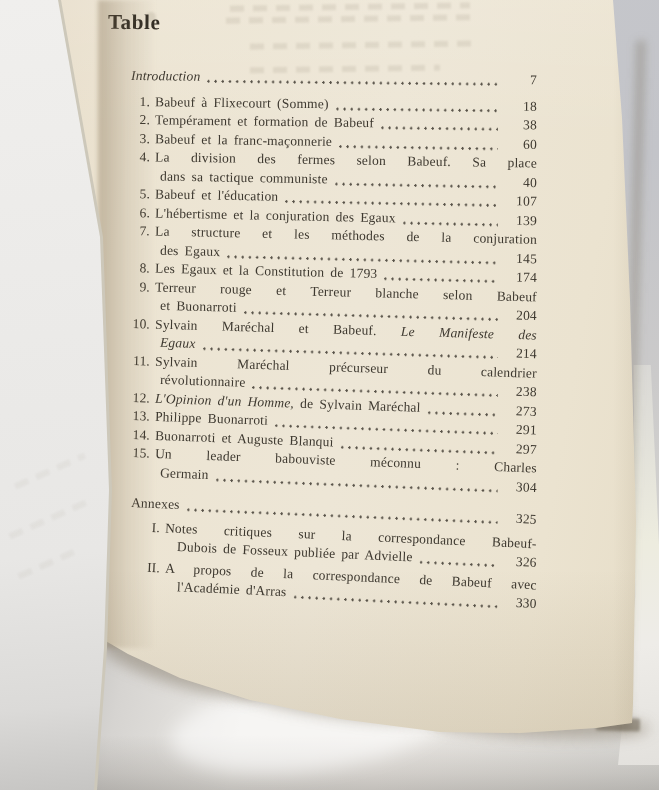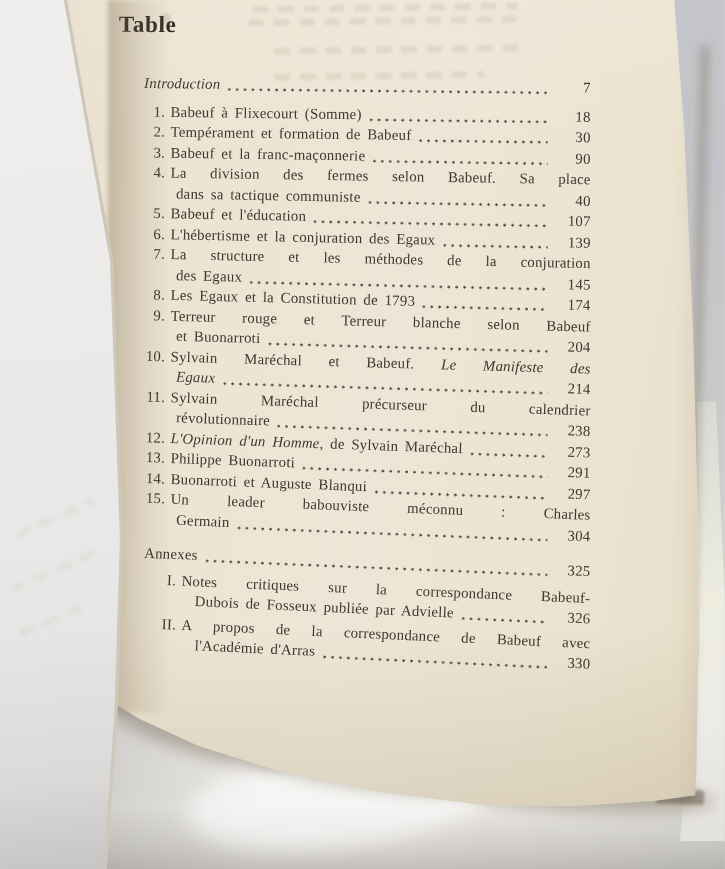--- a/index.html
+++ b/index.html
@@ -119,27 +119,27 @@
       <div class="row k-item" style="transform: rotate(0.68deg);">
         <span class="num">1.</span>
         <span class="text"><span>Babeuf à Flixecourt (Somme)</span></span>
         <span class="leader"></span>
         <span class="pageno">18</span>
       </div>
       <div class="row k-item" style="transform: rotate(0.76deg);">
         <span class="num">2.</span>
         <span class="text"><span>Tempérament et formation de Babeuf</span></span>
         <span class="leader"></span>
-        <span class="pageno">30</span>
+        <span class="pageno">38</span>
       </div>
       <div class="row k-item" style="transform: rotate(0.84deg);">
         <span class="num">3.</span>
         <span class="text"><span>Babeuf et la franc-maçonnerie</span></span>
         <span class="leader"></span>
-        <span class="pageno">90</span>
+        <span class="pageno">60</span>
       </div>
       <div class="row k-item full" style="transform: rotate(0.92deg);">
         <span class="num">4.</span>
         <span class="text"><span>La division des fermes selon Babeuf. Sa place</span></span>
       </div>
       <div class="row k-cont" style="transform: rotate(1deg);">
         <span class="text"><span>dans sa tactique communiste</span></span>
         <span class="leader"></span>
         <span class="pageno">40</span>
       </div>

